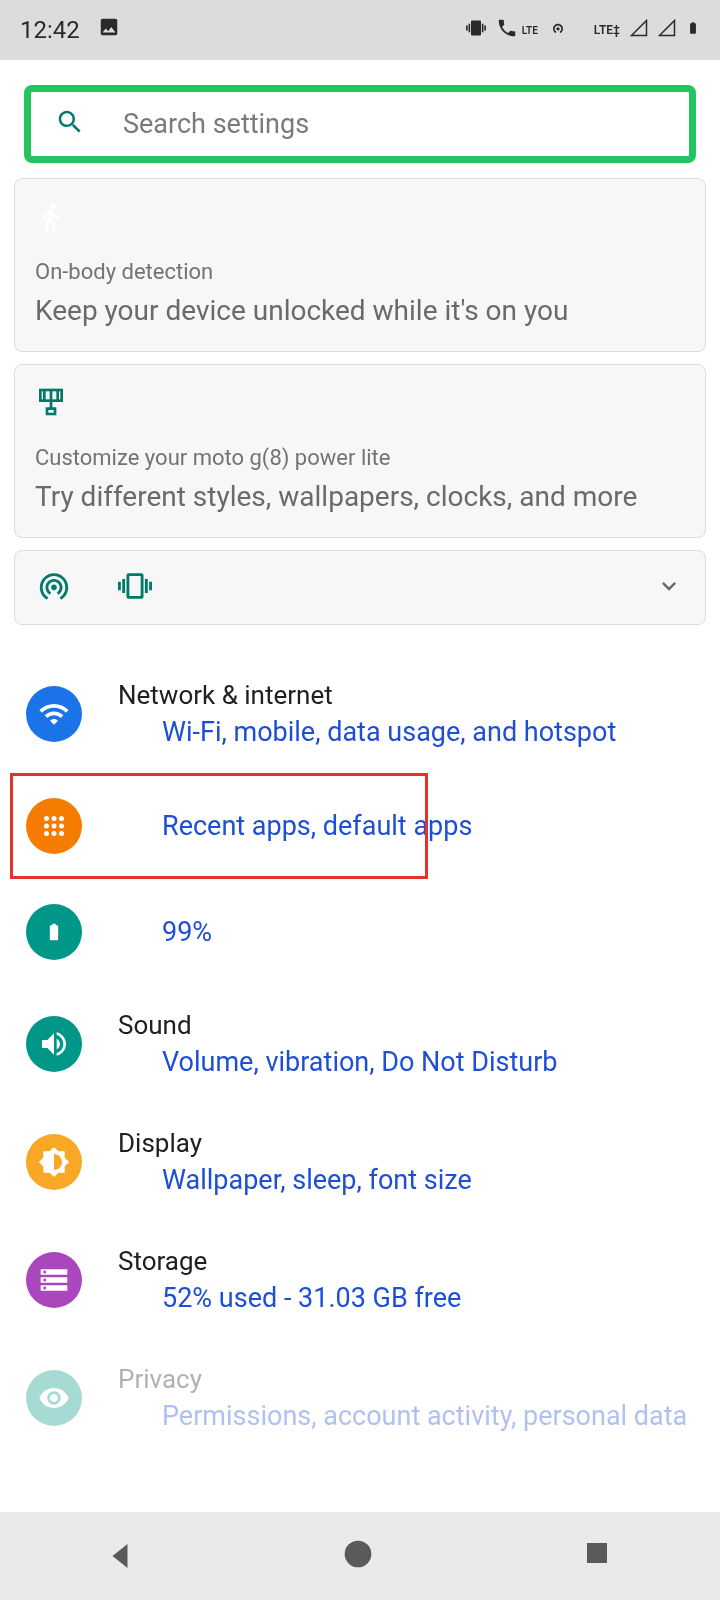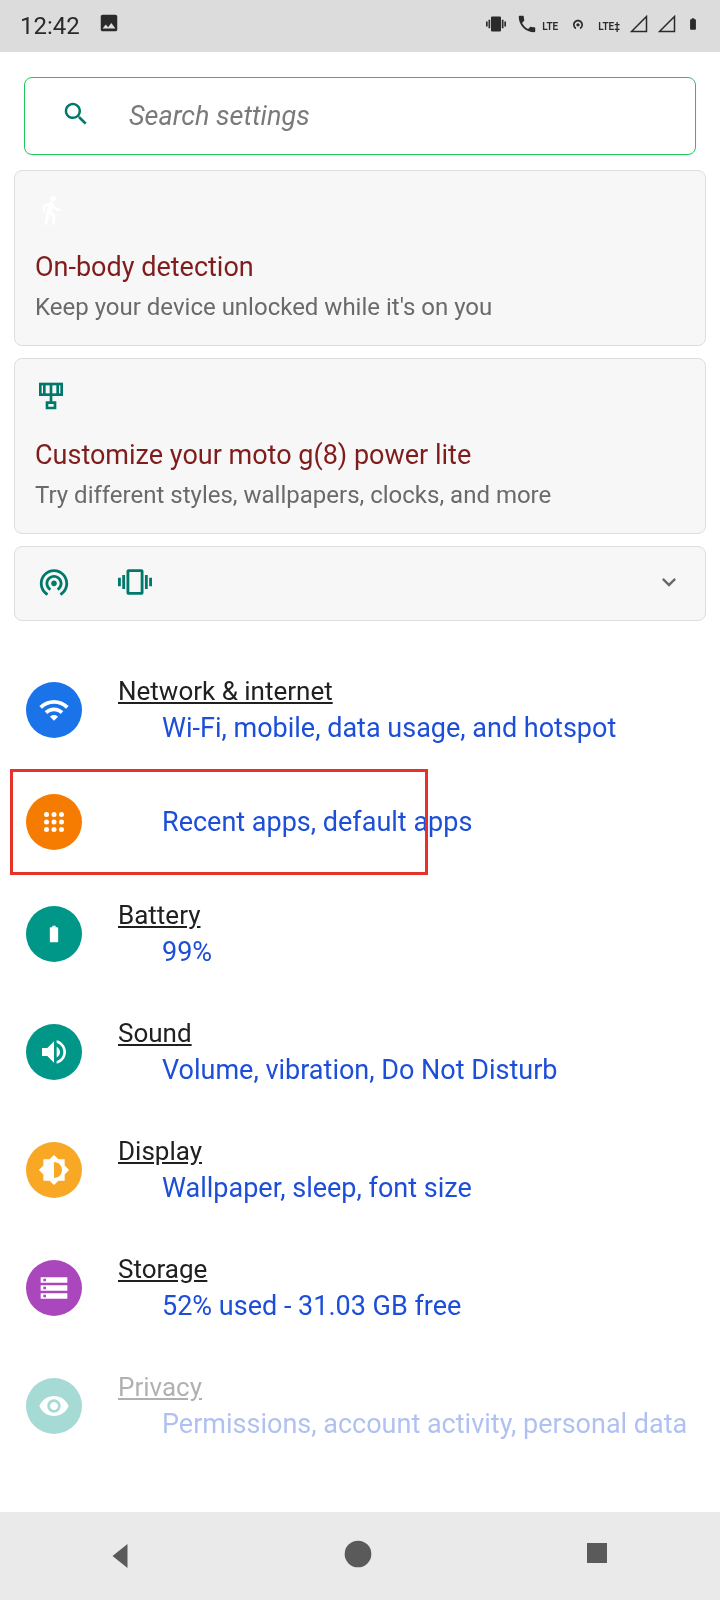--- a/index.html
+++ b/index.html
@@ -9,21 +9,21 @@
       font-family: -apple-system, BlinkMacSystemFont, 'Segoe UI', Roboto, sans-serif;
     }
     body {
       width: 720px;
       height: 1600px;
       background: #ffffff;
       position: relative;
       overflow: hidden;
     }
     .status-bar {
-      height: 52px;
+      height: 60px;
       background: #dcdcdc;
       display: flex;
       align-items: center;
       justify-content: space-between;
       padding: 0 20px;
     }
     .status-left {
       display: flex;
       align-items: center;
       gap: 18px;
@@ -35,27 +35,26 @@
       align-items: center;
       gap: 10px;
       color: #2a2a2a;
     }
     .content {
       padding: 0 12px;
     }
     .search-bar {
       margin: 25px 12px 15px;
       height: 78px;
-      border: 1px solid #22c55e;
+      border: 7px solid #22c55e;
       border-radius: 8px;
       display: flex;
       align-items: center;
-      padding: 0 36px;
+      padding: 0 24px;
       box-shadow: 0 1px 2px rgba(0,0,0,0.05);
-      font-style: italic;
     }
     .search-icon {
       color: #00796b;
       margin-right: 38px;
     }
     .search-placeholder {
       color: #7a7a7a;
       font-size: 27px;
     }
     .card {
@@ -63,27 +62,27 @@
       background: #f7f7f7;
       border: 1px solid #ddd;
       border-radius: 8px;
       padding: 20px 20px 24px;
     }
     .card-icon {
       height: 40px;
       margin-bottom: 20px;
     }
     .card-title {
-      color: #7f1d1d;
-      font-size: 27px;
+      color: #737373;
+      font-size: 22px;
       margin-bottom: 10px;
     }
     .card-subtitle {
       color: #6a6a6a;
-      font-size: 24px;
+      font-size: 28px;
     }
     .quick-toggle {
       margin: 12px 2px;
       background: #f7f7f7;
       border: 1px solid #ddd;
       border-radius: 8px;
       padding: 16px 22px;
       display: flex;
       align-items: center;
       justify-content: space-between;
@@ -118,21 +117,20 @@
       justify-content: center;
       flex-shrink: 0;
     }
     .setting-text {
       flex: 1;
     }
     .setting-title {
       color: #202020;
       font-size: 26px;
       margin-bottom: 6px;
-      text-decoration: underline;
     }
     .setting-subtitle {
       color: #1d4ed8;
       font-size: 27px;
       margin-left: 44px;
     }
     .highlight-box {
       position: absolute;
       border: 3px solid #e63228;
       left: -2px;
@@ -189,21 +187,21 @@
       <svg width="22" height="22" viewBox="0 0 24 24" fill="#2a2a2a">
           <path d="M6.62 10.79c1.44 2.83 3.76 5.14 6.59 6.59l2.2-2.2c.27-.27.67-.36 1.02-.24 1.12.37 2.33.57 3.57.57.55 0 1 .45 1 1V20c0 .55-.45 1-1 1-9.39 0-17-7.61-17-17 0-.55.45-1 1-1h3.5c.55 0 1 .45 1 1 0 1.25.2 2.45.57 3.57.11.35.03.74-.25 1.02l-2.2 2.2z"></path>
         </svg>
     </span>
     <span style="font-size:10px;font-weight:600;margin-left:-6px;">LTE</span>
     <span>
       <svg width="20" height="20" viewBox="0 0 24 24" fill="#2a2a2a">
           <path d="M12 11c-1.1 0-2 .9-2 2s.9 2 2 2 2-.9 2-2-.9-2-2-2zm6 2c0-3.31-2.69-6-6-6s-6 2.69-6 6c0 2.22 1.21 4.15 3 5.19l1-1.74c-1.19-.7-2-1.97-2-3.45 0-2.21 1.79-4 4-4s4 1.79 4 4c0 1.48-.81 2.75-2 3.45l1 1.74c1.79-1.04 3-2.97 3-5.19z"></path>
         </svg>
     </span>
-    <span style="font-size:10px;font-weight:600;">LTE‡</span>
+    <span style="font-size:12px;font-weight:600;margin-left:16px;">LTE‡</span>
     <span>
       <svg width="18" height="18" viewBox="0 0 24 24">
           <path d="M2 22h20V2z" fill="none" stroke="#2a2a2a" stroke-width="2"></path>
         </svg>
     </span>
     <span>
       <svg width="18" height="18" viewBox="0 0 24 24">
           <path d="M2 22h20V2z" fill="none" stroke="#2a2a2a" stroke-width="2"></path>
         </svg>
     </span>
@@ -300,21 +298,20 @@
       </div>
     </div>
 
     <div class="setting-item">
       <div class="setting-icon icon-bg-teal">
         <svg width="20" height="32" viewBox="0 0 24 24" fill="#fff">
             <path d="M15.67 4H14V2h-4v2H8.33C7.6 4 7 4.6 7 5.33v15.33C7 21.4 7.6 22 8.33 22h7.33c.74 0 1.34-.6 1.34-1.33V5.33C17 4.6 16.4 4 15.67 4z"></path>
           </svg>
       </div>
       <div class="setting-text">
-        <div class="setting-title">Battery</div>
         <div class="setting-subtitle">99%</div>
       </div>
     </div>
 
     <div class="setting-item">
       <div class="setting-icon icon-bg-teal">
         <svg width="32" height="32" viewBox="0 0 24 24" fill="#fff">
             <path d="M3 9v6h4l5 5V4L7 9H3zm13.5 3c0-1.77-1.02-3.29-2.5-4.03v8.05c1.48-.73 2.5-2.25 2.5-4.02zM14 3.23v2.06c2.89.86 5 3.54 5 6.71s-2.11 5.85-5 6.71v2.06c4.01-.91 7-4.49 7-8.77s-2.99-7.86-7-8.77z"></path>
           </svg>
       </div>

